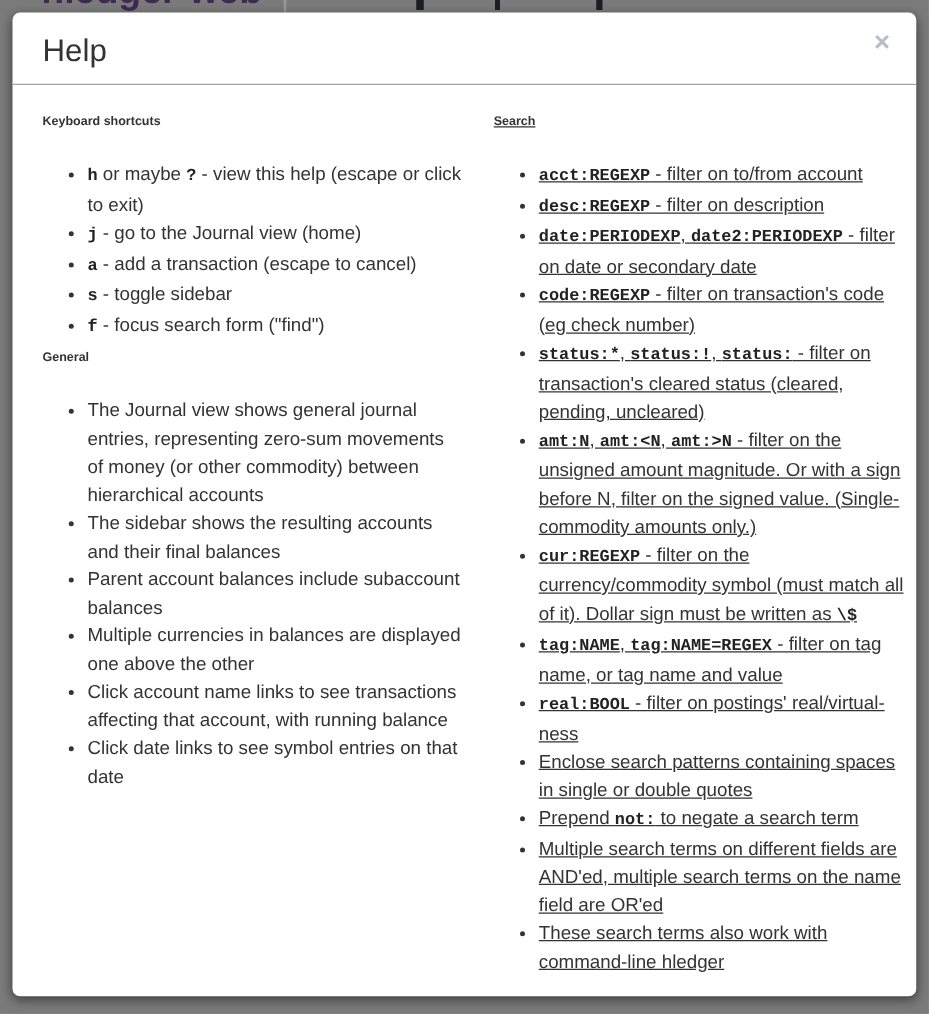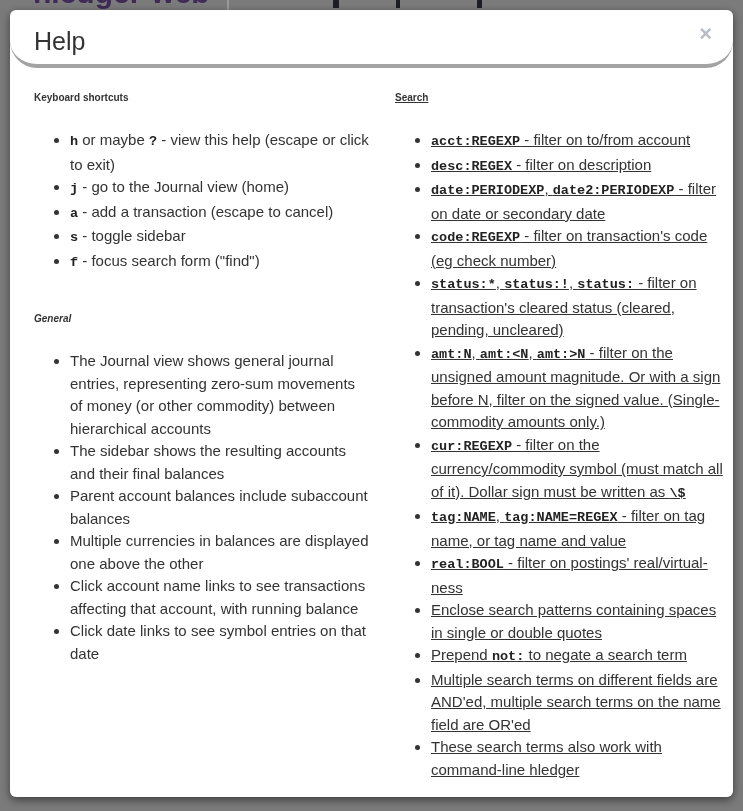--- a/index.html
+++ b/index.html
@@ -35,22 +35,21 @@
     width: 723px; height: 787px;
     background: #ffffff;
     border-radius: 6px;
     box-shadow: 0 3px 9px rgba(0,0,0,0.5);
     color: #333333;
   }
   .modal-header {
     position: relative;
     height: 58px;
     padding: 16px 21px 12px 24px;
-    border-bottom: 4px solid #a3a3a3;
-    border-radius: 27px;
+    border-bottom: 1px solid #a3a3a3;
   }
   .modal-title {
     font-size: 25px; font-weight: 400; line-height: 30px; color: #333;
   }
   .close {
     position: absolute; top: 13px; right: 21px;
     background: none; border: none; cursor: pointer;
     font-family: "Liberation Sans", sans-serif;
     font-size: 22px; font-weight: bold; line-height: 22px;
     color: #b6bdc4;
@@ -60,21 +59,21 @@
     padding: 21px 4px 20px 14px;
     font-size: 15px;
     line-height: 22.5px;
   }
   .col-left  { width: 361px; padding-right: 15px; }
   .col-right { width: 344px; text-decoration: underline; }
   .section-heading {
     font-size: 10px; font-weight: bold; line-height: 17px;
     margin: 0 0 23px 10px;
   }
-  .section-heading:not(:first-child) { margin-top: 36px; font-style: italic; }
+  .section-heading:not(:first-child) { margin-top: 4px; }
   ul.help-list { margin: 0 0 0 0; padding-left: 46px; list-style: disc; }
   ul.help-list li { padding: 0; margin: 0; }
   code {
     font-family: "Liberation Mono", monospace;
     font-weight: bold;
     font-size: 90%;
     color: #222;
     background: none;
   }
 </style>
@@ -111,21 +110,21 @@
           <li>Parent account balances include subaccount balances</li>
           <li>Multiple currencies in balances are displayed one above the other</li>
           <li>Click account name links to see transactions affecting that account, with running balance</li>
           <li>Click date links to see symbol entries on that date</li>
         </ul>
       </div>
     <div class="col-right">
         <div class="section-heading">Search</div>
         <ul class="help-list">
           <li><code>acct:REGEXP</code> - filter on to/from account</li>
-          <li><code>desc:REGEX</code> - filter on description</li>
+          <li><code>desc:REGEXP</code> - filter on description</li>
           <li><code>date:PERIODEXP</code>, <code>date2:PERIODEXP</code> - filter on date or secondary date</li>
           <li><code>code:REGEXP</code> - filter on transaction's code (eg check number)</li>
           <li><code>status:*</code>, <code>status:!</code>, <code>status:</code> - filter on transaction's cleared status (cleared, pending, uncleared)</li>
           <li><code>amt:N</code>, <code>amt:&lt;N</code>, <code>amt:&gt;N</code> - filter on the unsigned amount magnitude. Or with a sign before N, filter on the signed value. (Single-commodity amounts only.)</li>
           <li><code>cur:REGEXP</code> - filter on the currency/commodity symbol (must match all of it). Dollar sign must be written as <code>\$</code></li>
           <li><code>tag:NAME</code>, <code>tag:NAME=REGEX</code> - filter on tag name, or tag name and value</li>
           <li><code>real:BOOL</code> - filter on postings' real/virtual-ness</li>
           <li>Enclose search patterns containing spaces in single or double quotes</li>
           <li>Prepend <code>not:</code> to negate a search term</li>
           <li>Multiple search terms on different fields are AND'ed, multiple search terms on the name field are OR'ed</li>

